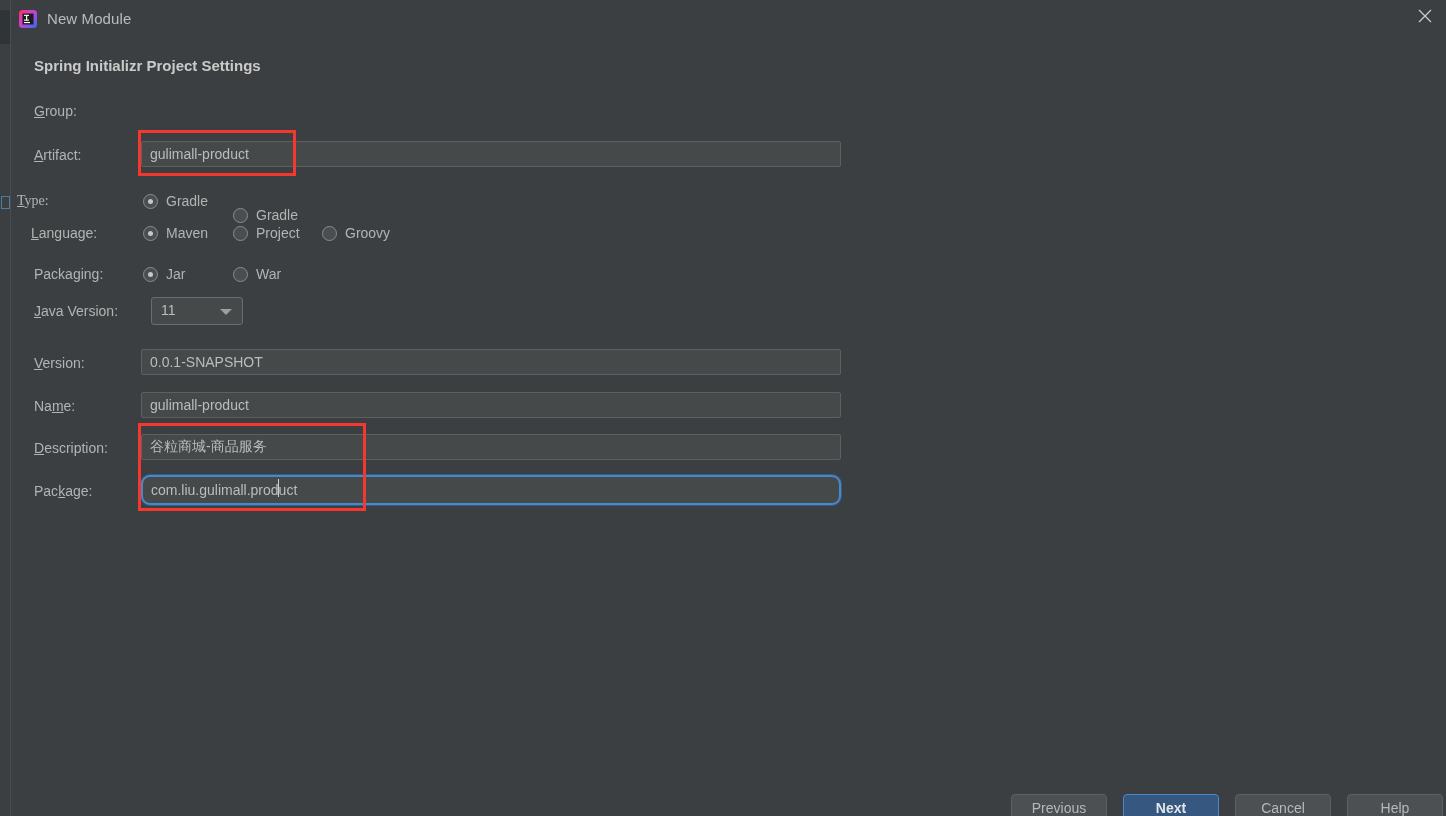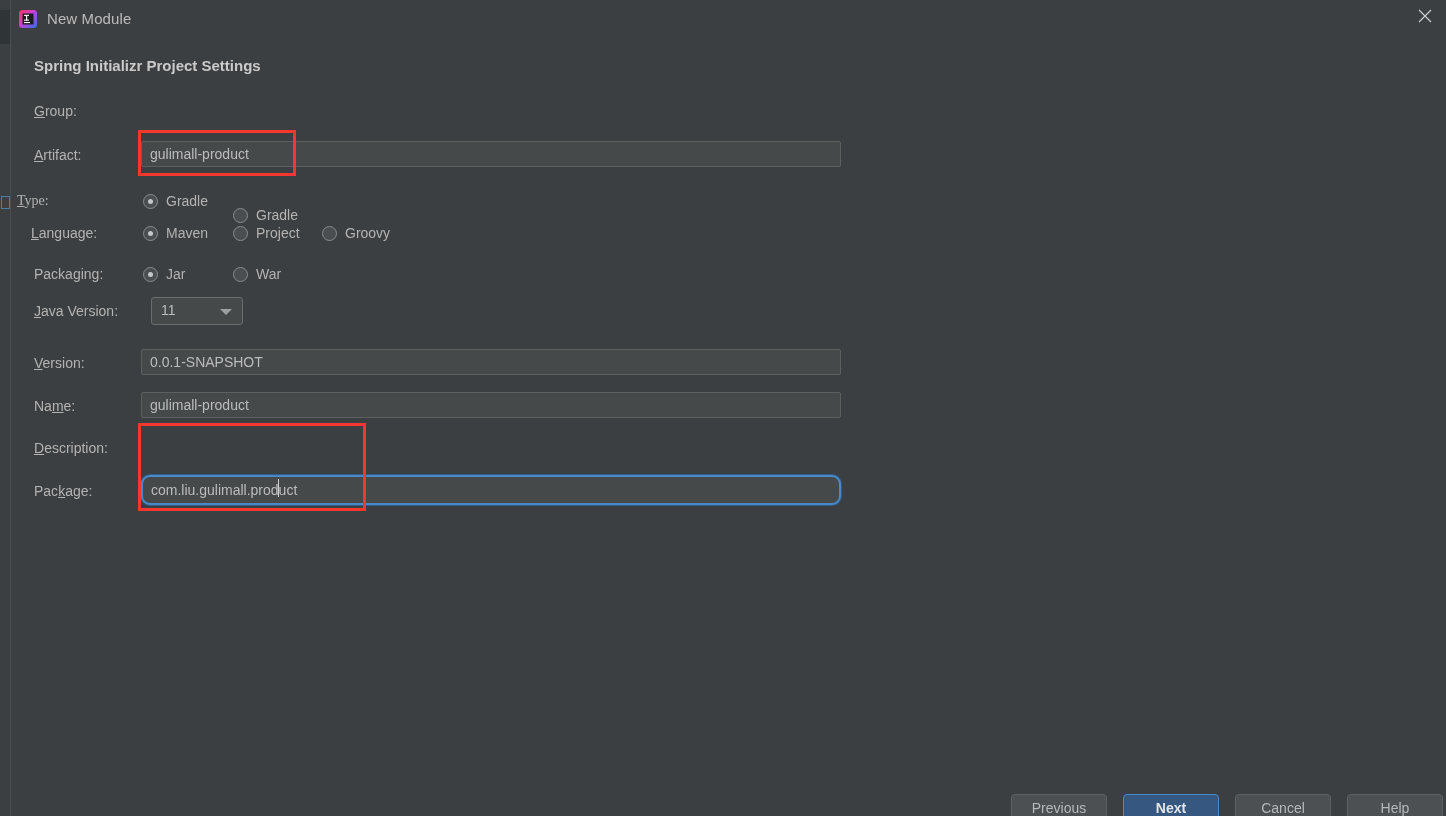--- a/index.html
+++ b/index.html
@@ -326,20 +326,21 @@
     <span id="java-version-arrow"></span>
   </div>
 
   <div class="field-label" style="left:23px; top:355px;"><u>V</u>ersion:</div>
   <input class="text-field" style="top: 349px;" readonly="" value="0.0.1-SNAPSHOT">
 
   <div class="field-label" style="left:23px; top:398px;">Na<u>m</u>e:</div>
   <input class="text-field" style="top: 392px;" readonly="" value="gulimall-product">
 
   <div class="field-label" style="left:23px; top:440px;"><u>D</u>escription:</div>
+  <input class="text-field" style="top: 434px;" readonly="" value="谷粒商城-商品服务">
 
   <div class="field-label" style="left:23px; top:483px;">Pac<u>k</u>age:</div>
   <input class="text-field focused" style="top: 475px; height: 30px; line-height: 26px; border-radius: 9px;" readonly="" value="com.liu.gulimall.product">
   <div id="package-caret"></div>
 
   <div class="annotation-box" style="left:127px; top:423px; width:228px; height:88px;"></div>
 
   <button class="dialog-button" style="left:1000px; width:96px;">Previous</button>
   <button class="dialog-button primary" style="left:1112px; width:96px;">Next</button>
   <button class="dialog-button" style="left:1224px; width:96px;">Cancel</button>

